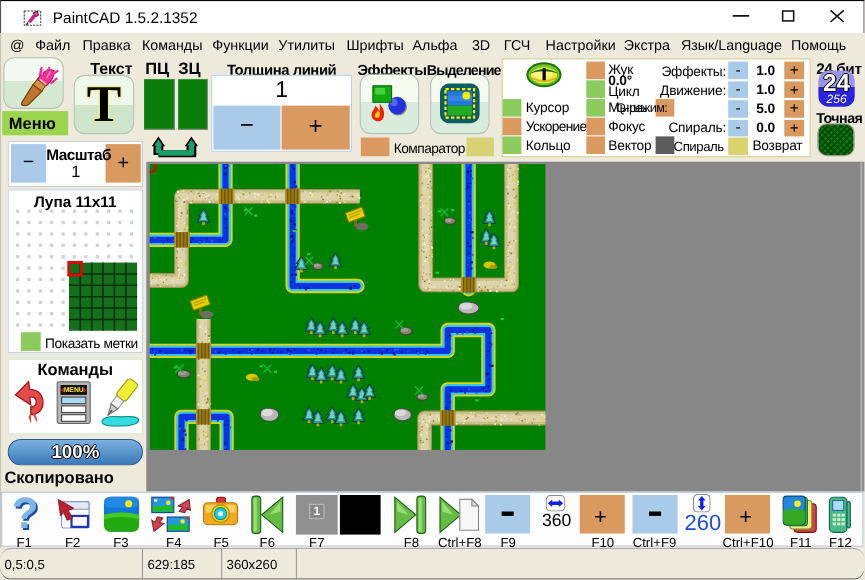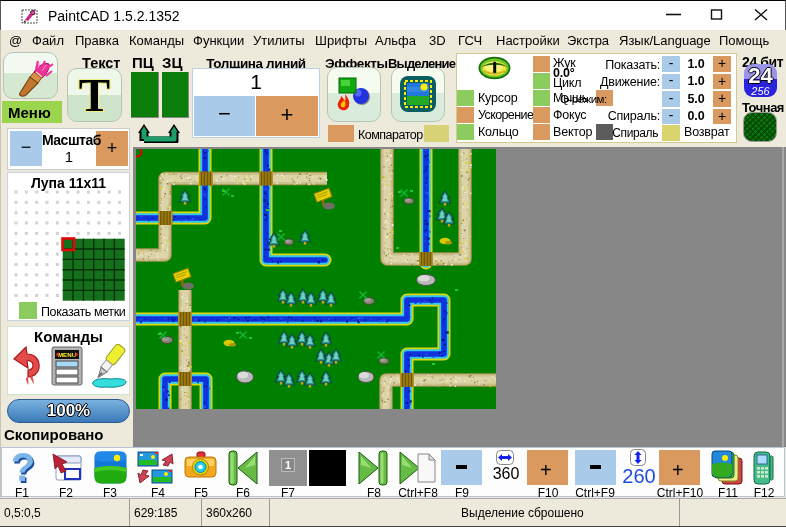--- a/index.html
+++ b/index.html
@@ -18,21 +18,21 @@
 .sq { position:absolute; width:17px; height:16px; }
 .gr { background:#8ccb5e; }
 .or { background:#d9995f; }
 .dk { background:#5c5c5c; }
 .yl { background:#d9d46e; }
 #workspace { left:133px; top:147px; width:653px; height:300px; background:#878787; }
 #sidebar { left:0; top:50px; width:133px; height:397px; background:#eeeadb; }
 #ftoolbar { left:1px; top:447px; width:784px; height:50px; background:#fdfdfd; border:1px solid #b8c4d8; }
 .ficon { position:absolute; top:3px; }
 .flbl { position:absolute; top:486px; font-size:12px; color:#000; text-align:center; white-space:nowrap; }
-#statusbar { left:0; top:498px; width:786px; height:29px; background:#eeeadb; border-top:1px solid #aaa; border-bottom:1px solid #444; font-size:12px; }
+#statusbar { left:0; top:498px; width:786px; height:29px; background:#eeeadb; border-top:1px solid #aaa; border-bottom:1px solid #444; font-size:12px;border-radius:11px; }
 .sfield { position:absolute; top:0; height:27px; border-right:1px solid #999; }
 .sfield span { position:absolute; left:4px; top:7px; white-space:nowrap; }
 </style>
 </head>
 <body>
 <div class="abs" id="titlebar"></div>
 <svg class="abs" style="left:21px;top:9px" width="17" height="15" viewBox="0 0 17 15">
   <rect x="1" y="1" width="15" height="13" fill="#fff" stroke="#444" stroke-width="1" stroke-dasharray="2 1"></rect>
   <path d="M4 11 L9 4 L12 6 L7 12 Z" fill="#cc2288"></path>
   <path d="M9 3 L13 1 L14 5 L12 6 Z" fill="#ee44aa" stroke="#000" stroke-width="0.7"></path>
@@ -1610,21 +1610,21 @@
   <div class="slbl" style="left:553px;top:56px">Жук</div>
   <div class="slbl" style="left:553px;top:66px;font-weight:bold">0.0°</div>
   <div class="sq gr" style="left:533px;top:73px"></div>
   <div class="slbl" style="left:553px;top:76px">Цикл</div>
   <div class="sq gr" style="left:533px;top:90px"></div>
   <div class="slbl" style="left:553px;top:91px">Мышь</div>
   <div class="sq or" style="left:533px;top:107px"></div>
   <div class="slbl" style="left:553px;top:108px">Фокус</div>
   <div class="sq or" style="left:533px;top:124px"></div>
   <div class="slbl" style="left:553px;top:125px">Вектор</div>
-  <div class="slbl" style="left:560px;top:58px;width:100px;text-align:right">Показать:</div>
+  <div class="slbl" style="left:560px;top:58px;width:100px;text-align:right">Эффекты:</div>
   <div class="slbl" style="left:560px;top:75px;width:100px;text-align:right">Движение:</div>
   <div class="sq or" style="left:596px;top:90px"></div>
   <div class="slbl" style="left:560px;top:93px;width:100px;font-size:11.5px;letter-spacing:-0.5px">Q-режим:</div>
   <div class="slbl" style="left:560px;top:109px;width:100px;text-align:right">Спираль:</div>
   <div class="sq dk" style="left:596px;top:124px"></div>
   <div class="slbl" style="left:560px;top:126px;width:98px;text-align:right;font-size:12px;letter-spacing:-0.4px">Спираль</div>
   <div class="blbtn" style="left:662px;top:56px;width:18px;height:16px;text-align:center;line-height:14px;font-size:14px">-</div>
   <div class="blbtn" style="left:662px;top:74px;width:18px;height:15px;text-align:center;line-height:13px;font-size:14px">-</div>
   <div class="blbtn" style="left:662px;top:91px;width:18px;height:16px;text-align:center;line-height:14px;font-size:14px">-</div>
   <div class="blbtn" style="left:662px;top:109px;width:18px;height:15px;text-align:center;line-height:13px;font-size:14px">-</div>
@@ -1785,16 +1785,13 @@
 <div class="abs" id="statusbar">
   <div class="sfield" style="left:0;width:130px">
       <span>0,5:0,5</span>
     </div>
   <div class="sfield" style="left:130px;width:72px">
       <span>629:185</span>
     </div>
   <div class="sfield" style="left:202px;width:68px">
       <span>360x260</span>
     </div>
-  <div class="sfield" style="left:457px;width:223px">
-      <span>Выделение сброшено</span>
-    </div>
 </div>
 
 </body></html>

